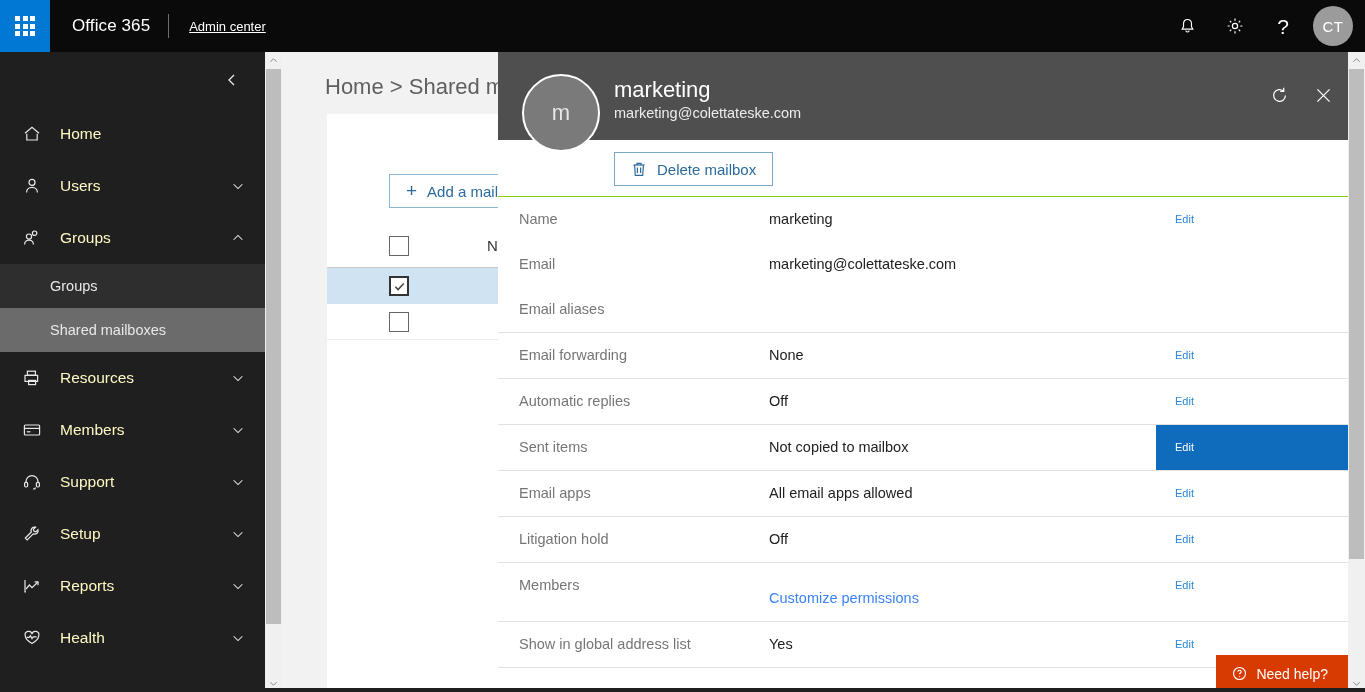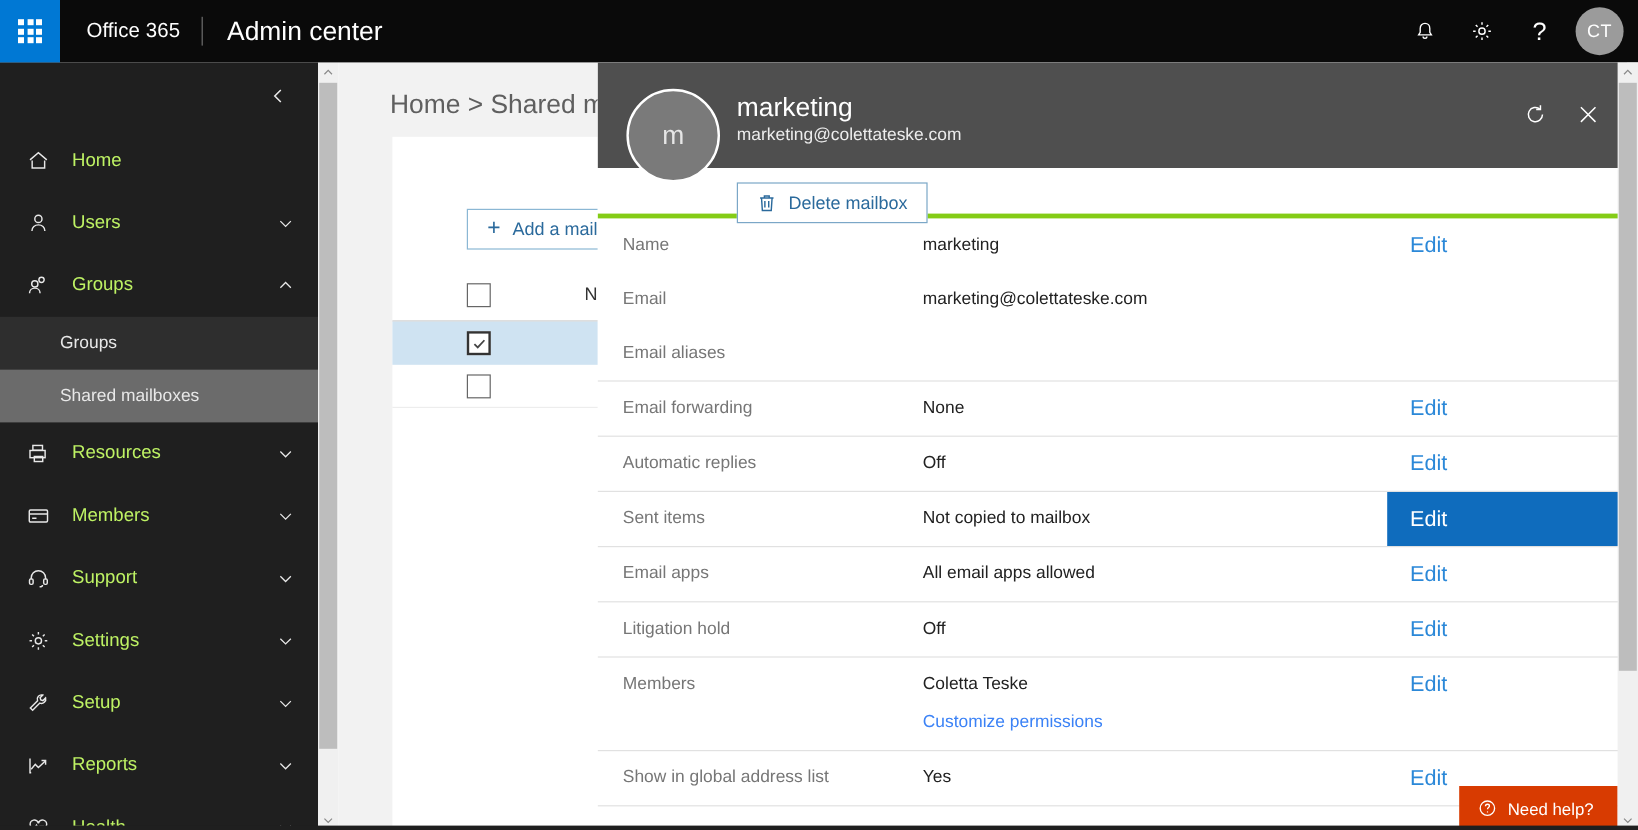--- a/index.html
+++ b/index.html
@@ -25,22 +25,22 @@
     display: grid; grid-template-columns: repeat(3, 5px);
     grid-template-rows: repeat(3, 5px); gap: 2.5px;
   }
   .waffle-grid i { display: block; width: 5px; height: 5px; background: #fff; }
   .brand {
     color: #fff; font-size: 17px; padding: 0 18px 0 22px;
     letter-spacing: .1px; white-space: nowrap; cursor: pointer;
   }
   .brand-sep { width: 1px; height: 24px; background: #6e6e6e; }
   .appname {
-    color: #fff; font-size: 22px; padding-left: 20px;
-    white-space: nowrap; cursor: pointer;
+    color: #fff; font-size: 13px; padding-left: 20px;
+    white-space: nowrap; cursor: pointer; text-decoration: underline;
   }
   .suite-right {
     margin-left: auto; display: flex; align-items: center; height: 52px;
   }
   .suite-icon {
     width: 48px; height: 52px; display: flex; align-items: center;
     justify-content: center; color: #fff; cursor: pointer;
   }
   .suite-icon svg { display: block; }
   .qmark { font-size: 21px; line-height: 1; color: #fff; font-weight: 400; }
@@ -61,21 +61,21 @@
     height: 56px; display: flex; align-items: center;
     justify-content: flex-end; padding-right: 20px;
   }
   .collapse-btn {
     width: 26px; height: 26px; display: flex; align-items: center;
     justify-content: center; cursor: pointer;
   }
   .navlist { list-style: none; }
   .navitem {
     display: flex; align-items: center; height: 52px;
-    padding: 0 18px 0 14px; color: #bef264; cursor: pointer;
+    padding: 0 18px 0 14px; color: #fef9c3; cursor: pointer;
     position: relative;
   }
   .navitem .nicon {
     width: 36px; display: flex; align-items: center; justify-content: center;
     flex: 0 0 36px;
   }
   .navitem .nlabel { font-size: 15.5px; padding-left: 10px; flex: 1; white-space: nowrap; }
   .navitem .nchev { width: 18px; display: flex; align-items: center; justify-content: center; }
   .subitem {
     display: flex; align-items: center; height: 44px;
@@ -166,21 +166,21 @@
     color: #ededed; font-size: 14.5px; line-height: 20px; white-space: nowrap;
   }
   .head-actions {
     position: absolute; right: 14px; top: 24px; display: flex; gap: 6px;
   }
   .head-btn {
     width: 38px; height: 38px; display: flex; align-items: center;
     justify-content: center; cursor: pointer; color: #fff;
   }
   .cmdbar {
-    height: 42px; border-bottom: 4px solid #84cc16; position: relative;
+    height: 57px; border-bottom: 1px solid #84cc16; position: relative;
     background: #fff;
   }
   .del-btn {
     position: absolute; left: 116px; top: 12px; height: 34px;
     border: 1px solid #7ba7c7; background: #fff; color: #2b6a9c;
     display: flex; align-items: center; padding: 0 16px;
     font-size: 15px; cursor: pointer;
   }
   .del-btn .tico { margin-right: 10px; display: flex; align-items: center; }
 
@@ -193,21 +193,21 @@
   .prow .plabel {
     width: 252px; flex: 0 0 252px; padding: 13px 0 13px 21px;
     font-size: 14.5px; color: #767676; line-height: 19px;
   }
   .prow .pvalue {
     flex: 1; padding: 13px 12px 13px 19px; font-size: 14.5px;
     color: #212121; line-height: 19px;
   }
   .prow .pedit {
     width: 200px; flex: 0 0 200px; padding: 13px 0 13px 19px;
-    font-size: 18px; color: #2b88d8; line-height: 19px; cursor: pointer;
+    font-size: 11px; color: #2b88d8; line-height: 19px; cursor: pointer;
   }
   .prow.highlight .pedit {
     background: #0f6cbd; color: #ffffff; padding-top: 13px;
   }
   .prow.highlight { background: #fff; }
   .sublink {
     color: #3b82f6; font-size: 14.5px; line-height: 19px;
     padding-top: 13px; cursor: pointer;
   }
 
@@ -385,34 +385,20 @@
           </svg>
         </span>
         <span class="nlabel">Support</span>
         <span class="nchev">
           <svg width="14" height="14" viewBox="0 0 16 16" fill="none" stroke="#e8e8e8" stroke-width="1.2">
               <path d="M3 6l5 5 5-5"></path>
             </svg>
         </span>
       </li>
 
-      <li class="navitem">
-        <span class="nicon">
-          <svg width="20" height="20" viewBox="0 0 20 20" fill="none" stroke="#e8e8e8" stroke-width="1.2">
-            <circle cx="10" cy="10" r="2.6"></circle>
-            <path d="M10 2.6v2.1M10 15.3v2.1M17.4 10h-2.1M4.7 10H2.6M15.2 4.8l-1.5 1.5M6.3 13.7l-1.5 1.5M15.2 15.2l-1.5-1.5M6.3 6.3L4.8 4.8"></path>
-          </svg>
-        </span>
-        <span class="nlabel">Settings</span>
-        <span class="nchev">
-          <svg width="14" height="14" viewBox="0 0 16 16" fill="none" stroke="#e8e8e8" stroke-width="1.2">
-              <path d="M3 6l5 5 5-5"></path>
-            </svg>
-        </span>
-      </li>
 
       <li class="navitem">
         <span class="nicon">
           <svg width="20" height="20" viewBox="0 0 20 20" fill="none" stroke="#e8e8e8" stroke-width="1.2">
             <path d="M13.6 3.2a3.6 3.6 0 00-4.3 4.8l-6 6 1.9 1.9 6-6a3.6 3.6 0 004.8-4.3l-2.2 2.2-1.8-.6-.6-1.8z"></path>
           </svg>
         </span>
         <span class="nlabel">Setup</span>
         <span class="nchev">
           <svg width="14" height="14" viewBox="0 0 16 16" fill="none" stroke="#e8e8e8" stroke-width="1.2">
@@ -599,21 +585,20 @@
           <div class="plabel">Litigation hold</div>
           <div class="pvalue">Off</div>
           <div class="pedit">Edit</div>
         </div>
       </div>
 
       <div class="pgroup">
         <div class="prow">
           <div class="plabel">Members</div>
           <div class="pvalue">
-            <div>Coletta Teske</div>
             <div class="sublink">Customize permissions</div>
           </div>
           <div class="pedit">Edit</div>
         </div>
       </div>
 
       <div class="pgroup">
         <div class="prow">
           <div class="plabel">Show in global address list</div>
           <div class="pvalue">Yes</div>

